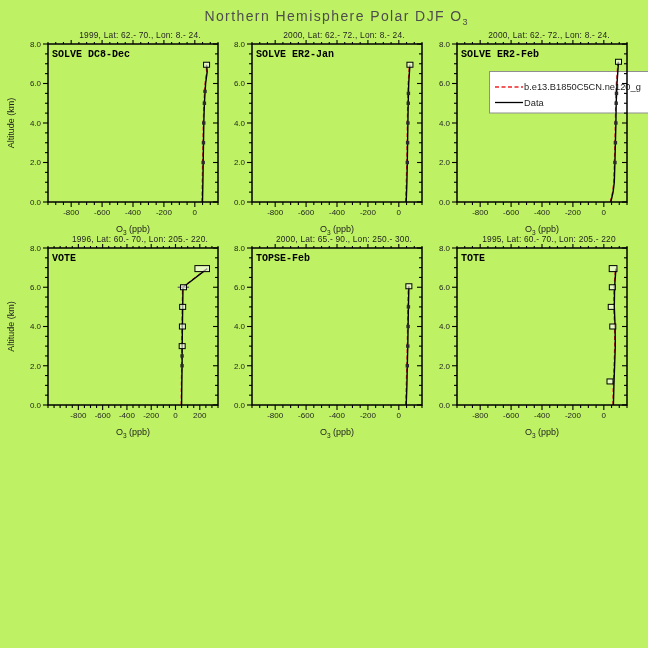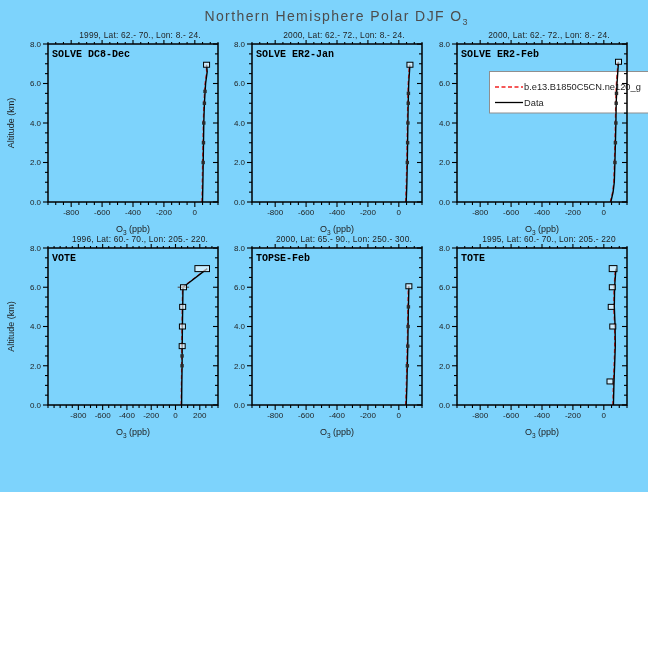--- a/index.html
+++ b/index.html
@@ -1,16 +1,16 @@
 <!DOCTYPE html>
 <html><head>
 <meta charset="utf-8">
 <style>
   html,body{margin:0;padding:0;background:#ffffff;}
-  #stage{position:relative;width:648px;height:492px;background:#7dd3fc;overflow:hidden;
+  #stage{position:relative;width:648px;height:648px;background:#bef264;overflow:hidden;
          font-family:"Liberation Sans","DejaVu Sans",sans-serif;}
   #fig-title{position:absolute;top:8px;left:0;width:672px;text-align:center;
              font-size:14px;letter-spacing:1.4px;color:#4d4d4d;font-weight:400;}
   #fig-title sub{font-size:9px;letter-spacing:0;}
   svg text{font-family:"Liberation Sans","DejaVu Sans",sans-serif;}
   svg .panel-label{font-family:"Liberation Mono","DejaVu Sans Mono",monospace;font-weight:bold;}
 </style>
 </head>
 <body>
 

